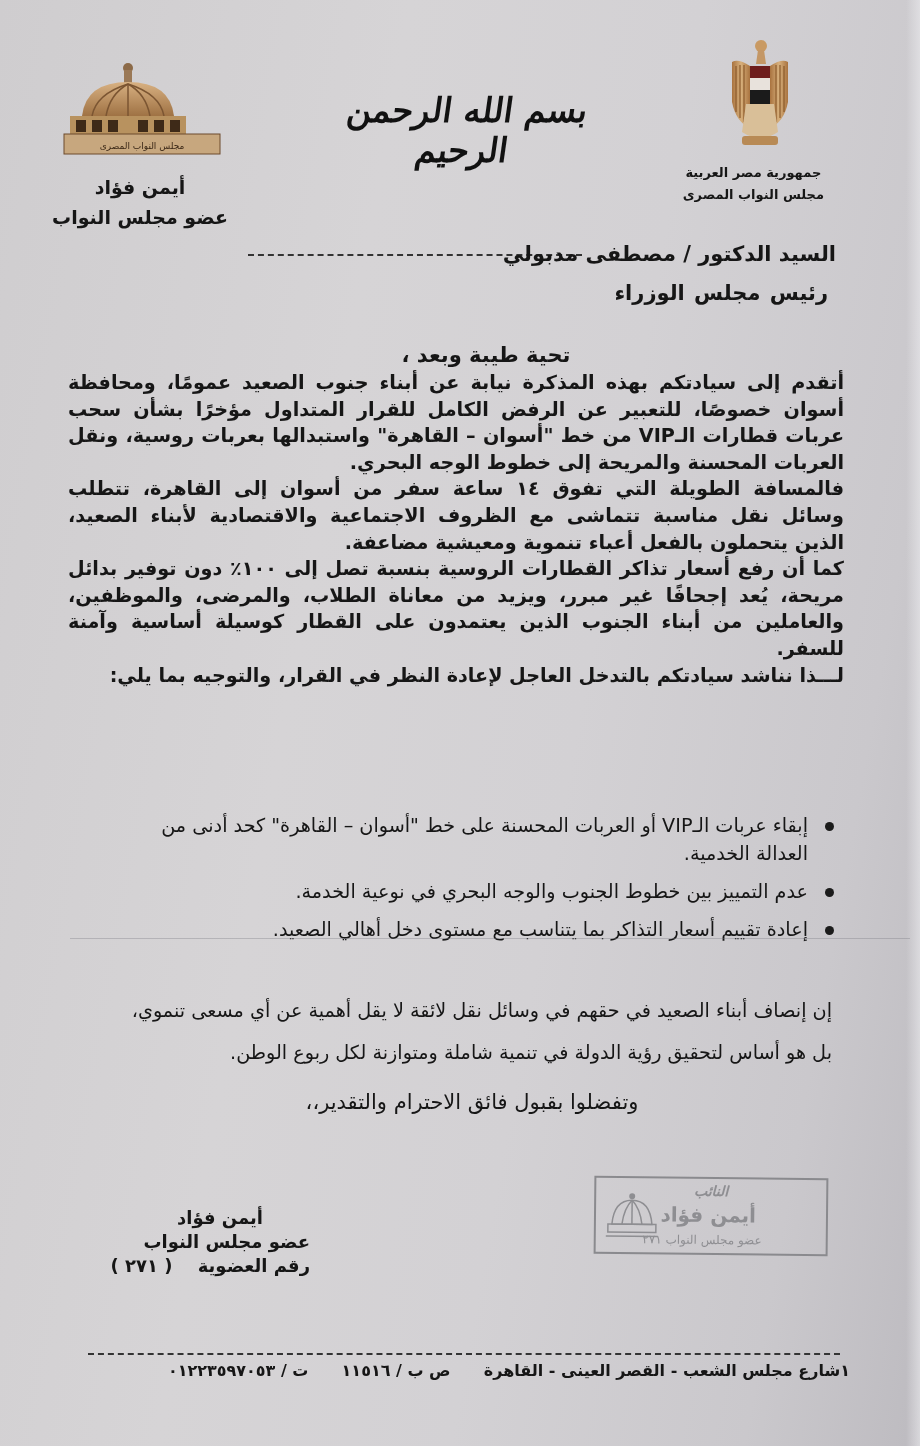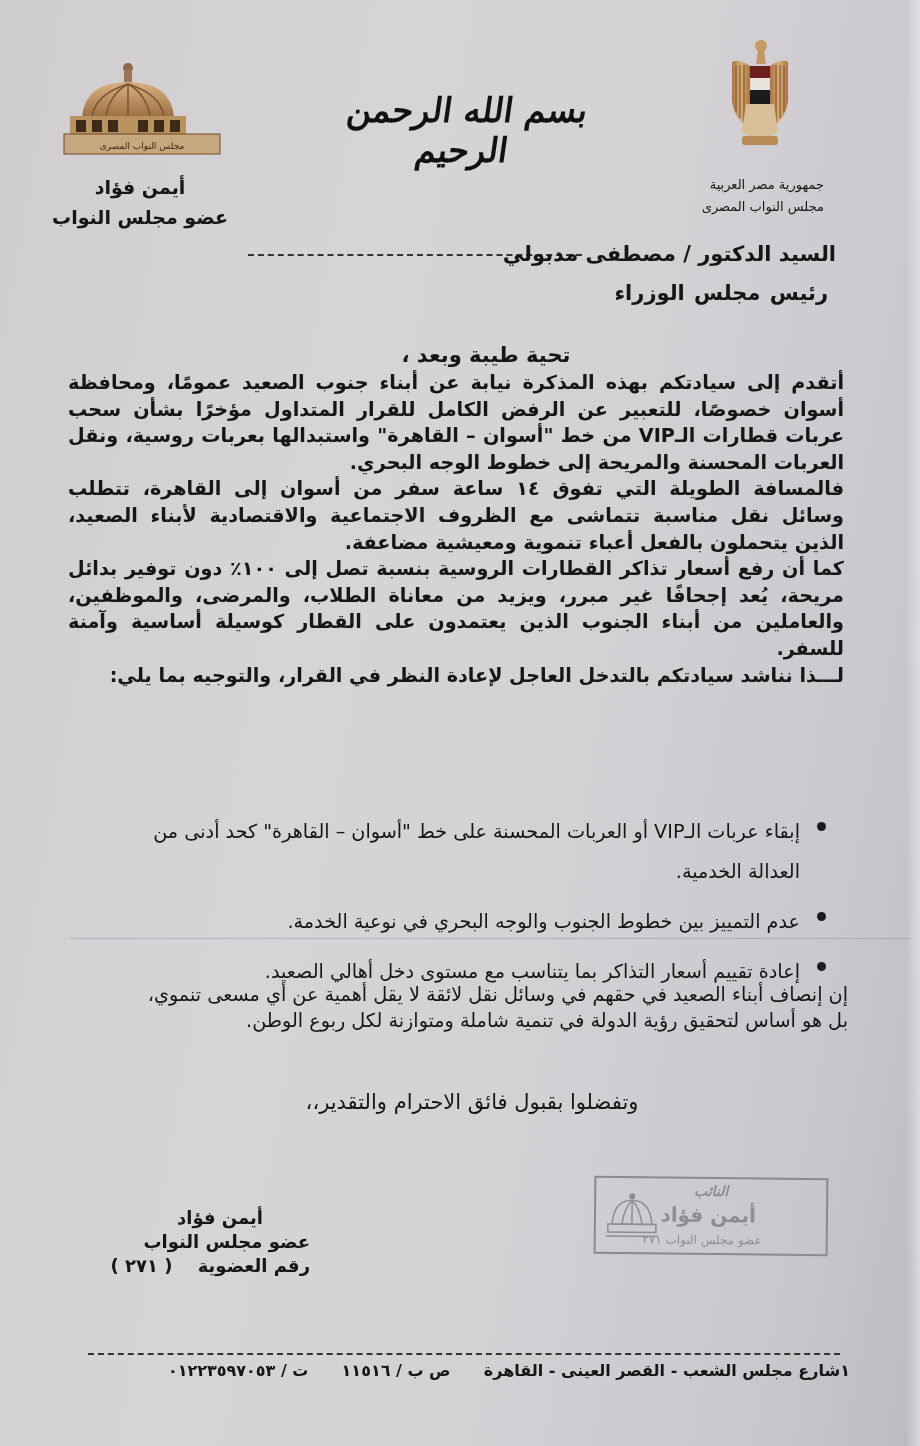--- a/index.html
+++ b/index.html
@@ -22,22 +22,22 @@
       background: linear-gradient(90deg, rgba(255,255,255,0) 0%, rgba(235,235,238,0.6) 100%);
     }
     .abs { position: absolute; }
     .rtl { direction: rtl; unicode-bidi: plaintext; }
 
     
     .emblem {
       left: 728px; top: 32px; width: 64px; height: 120px;
     }
     .emblem-caption {
-      right: 96px; top: 162px; text-align: right;
-      font-size: 13px; font-weight: normal; line-height: 22px; margin-top: 12px;
+      right: 96px; top: 162px; text-align: center;
+      font-size: 13px; font-weight: bold; line-height: 22px;
     }
     
     .basmala {
       left: 316px; top: 90px; width: 300px; height: 60px;
       text-align: center;
       font-family: "DejaVu Serif", serif;
       font-size: 34px; font-weight: bold; color: #111;
       transform: skewX(-8deg);
       letter-spacing: 1px;
     }
@@ -68,43 +68,43 @@
       padding-left: 52px; box-sizing: border-box;
     }
     .body-text {
       left: 68px; top: 370px; width: 776px;
       font-size: 19.2px; line-height: 26.6px; text-align: justify;
       text-align-last: right;
       font-weight: bold;
     }
     .body-text p { margin: 0; }
     .bullets {
-      left: 116px; top: 812px; width: 712px;
-      font-size: 19.2px; line-height: 40px;
+      left: 124px; top: 812px; width: 712px;
+      font-size: 19.2px; line-height: 28px;
     }
     .bullets .item {
       position: relative;
       padding-right: 28px;
       margin-bottom: 10px;
     }
     .bullets .item .dot {
       position: absolute; right: 2px; top: 10px;
       width: 9px; height: 9px; border-radius: 50%; background: #1b1b1b;
     }
     .bullets .item.first { margin-right: 0; }
     .bullets .item.indent { margin-right: 0; }
     .scan-line {
       left: 70px; top: 938px; width: 840px; height: 0;
       border-top: 1px solid rgba(120,120,130,0.35);
     }
     .closing-par {
       left: 96px; top: 982px; width: 752px;
       font-size: 19.2px; line-height: 26px; text-align: right;
     }
-    .closing-par p { margin: 0; }
+    .closing-par p { margin: 16px; }
     .regards {
       left: 0; width: 920px; top: 1090px; text-align: center;
       font-size: 21px; padding-left: 24px; box-sizing: border-box;
     }
     
     .stamp {
       left: 594px; top: 1177px; width: 234px; height: 78px;
       border: 2px solid #8a8a8e; color: #8e8e92;
       transform: rotate(0.6deg);
       box-sizing: border-box;

